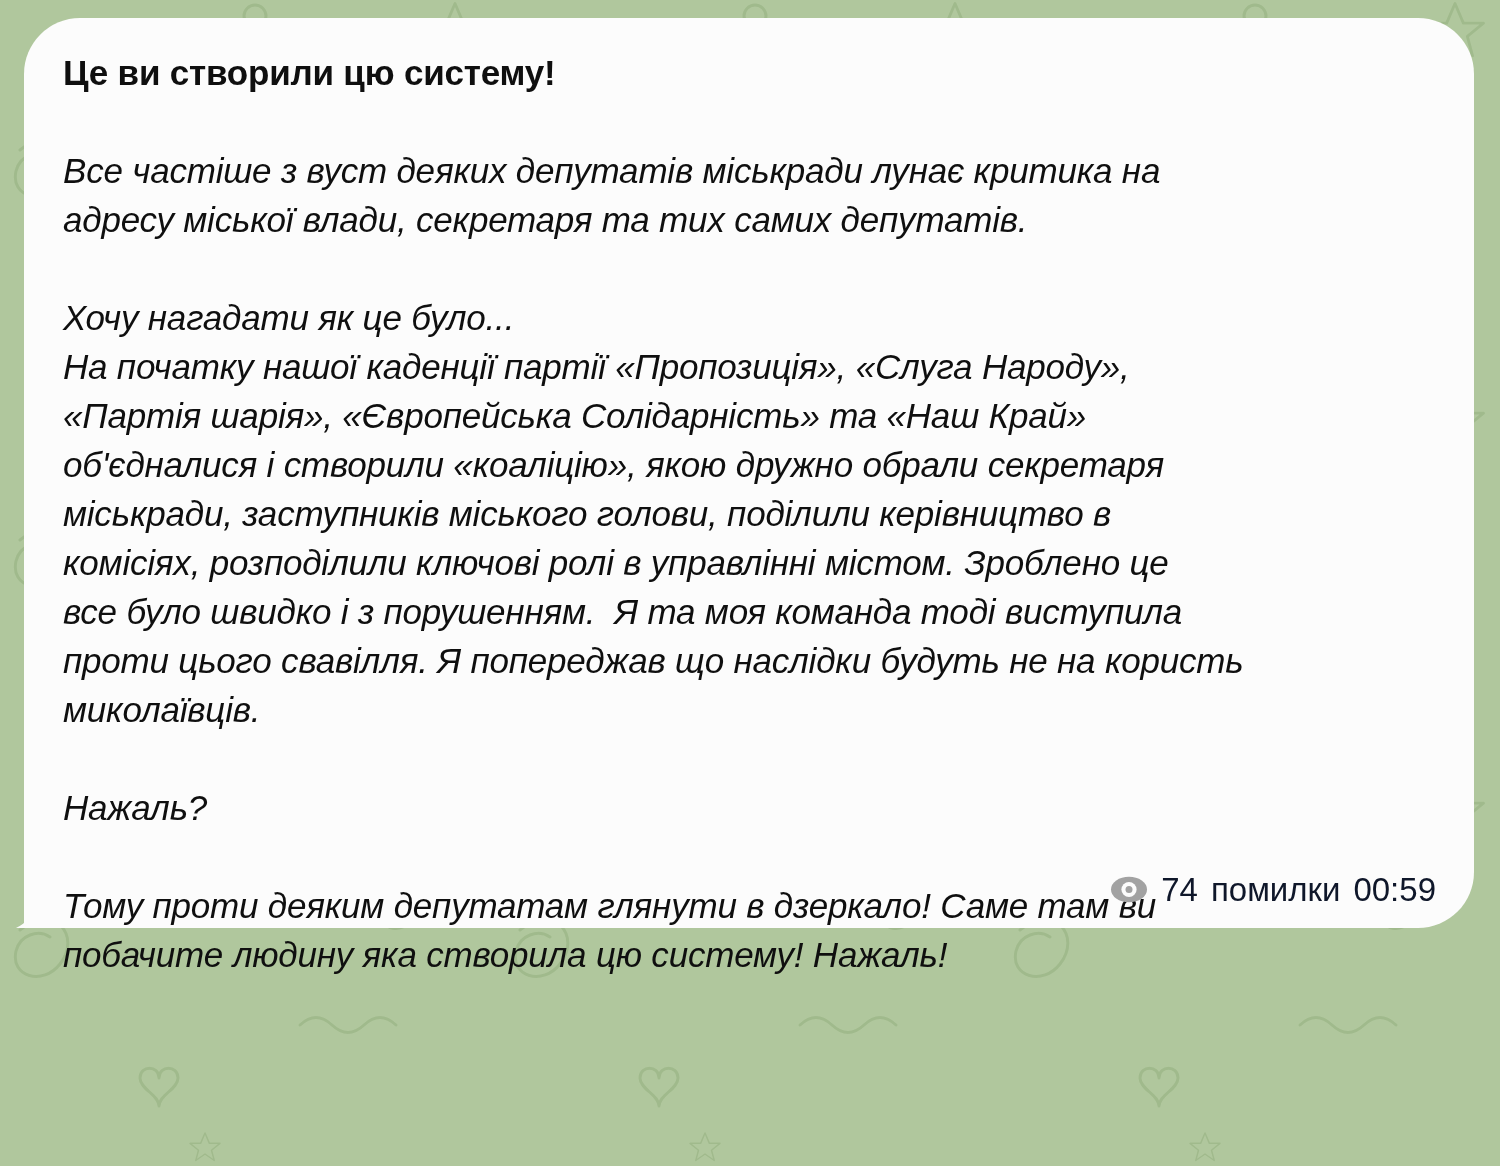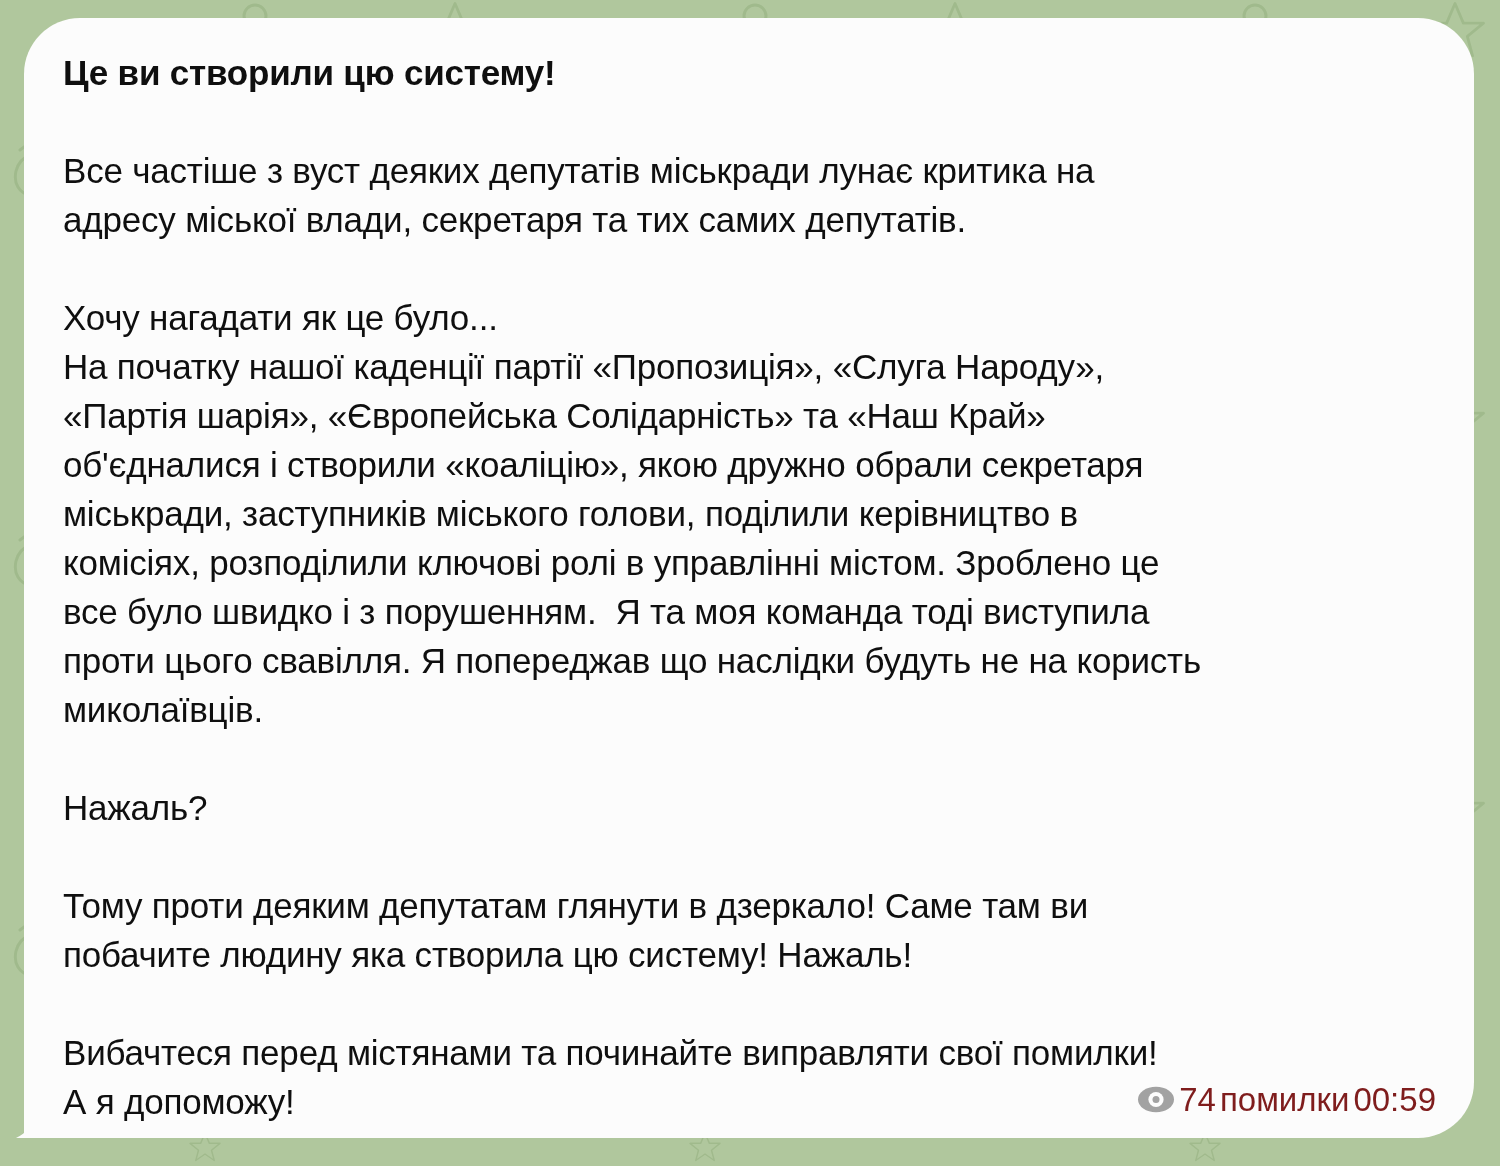--- a/index.html
+++ b/index.html
@@ -21,21 +21,21 @@
     left: 0; top: 0;
     width: 1500px;
     height: 1166px;
     display: block;
   }
   .bubble {
     position: absolute;
     left: 24px;
     top: 18px;
     width: 1450px;
-    height: 1120px;
+    height: 910px;
     box-sizing: border-box;
     background: #fcfcfc;
     border-radius: 56px 56px 56px 0;
     padding: 30px 40px 18px 39px;
     color: #0f0f0f;
   }
   .tail {
     position: absolute;
     left: -11px;
     bottom: 0;
@@ -49,29 +49,30 @@
     font-weight: 700;
     letter-spacing: -0.2px;
     white-space: pre-wrap;
   }
   .para {
     margin: 49px 0 0 0;
     font-size: 35px;
     line-height: 49px;
     letter-spacing: -0.2px;
     white-space: pre-wrap;
+    font-style: italic;
   }
   .meta {
     position: absolute;
     right: 38px;
     bottom: 22px;
     display: flex;
     align-items: center;
-    gap: 4px;
-    color: #7f1d1d;
+    gap: 13px;
+    color: #0f172a;
     font-size: 33px;
     line-height: 1;
   }
   .eye-icon { display: block; }
 </style>
 </head>
 <body>
 
 <div class="stage">
 
@@ -108,22 +109,20 @@
 «Партія шарія», «Європейська Солідарність» та «Наш Край»
 об'єдналися і створили «коаліцію», якою дружно обрали секретаря
 міськради, заступників міського голови, поділили керівництво в
 комісіях, розподілили ключові ролі в управлінні містом. Зроблено це
 все було швидко і з порушенням.  Я та моя команда тоді виступила
 проти цього свавілля. Я попереджав що наслідки будуть не на користь
 миколаївців.</p>
     <p class="para">Нажаль?</p>
     <p class="para">Тому проти деяким депутатам глянути в дзеркало! Саме там ви
 побачите людину яка створила цю систему! Нажаль!</p>
-    <p class="para">Вибачтеся перед містянами та починайте виправляти свої помилки!
-А я допоможу!</p>
 
     <div class="meta">
       <svg class="eye-icon" width="38" height="27" viewBox="0 0 38 27" xmlns="http://www.w3.org/2000/svg">
         <ellipse cx="19" cy="13.5" rx="18" ry="12.8" fill="#a2a2a2"></ellipse>
         <circle cx="19" cy="13.5" r="7.6" fill="#fcfcfc"></circle>
         <circle cx="19" cy="13.5" r="3.5" fill="#a2a2a2"></circle>
       </svg>
       <span>74</span>
       <span>помилки</span>
       <span>00:59</span>

